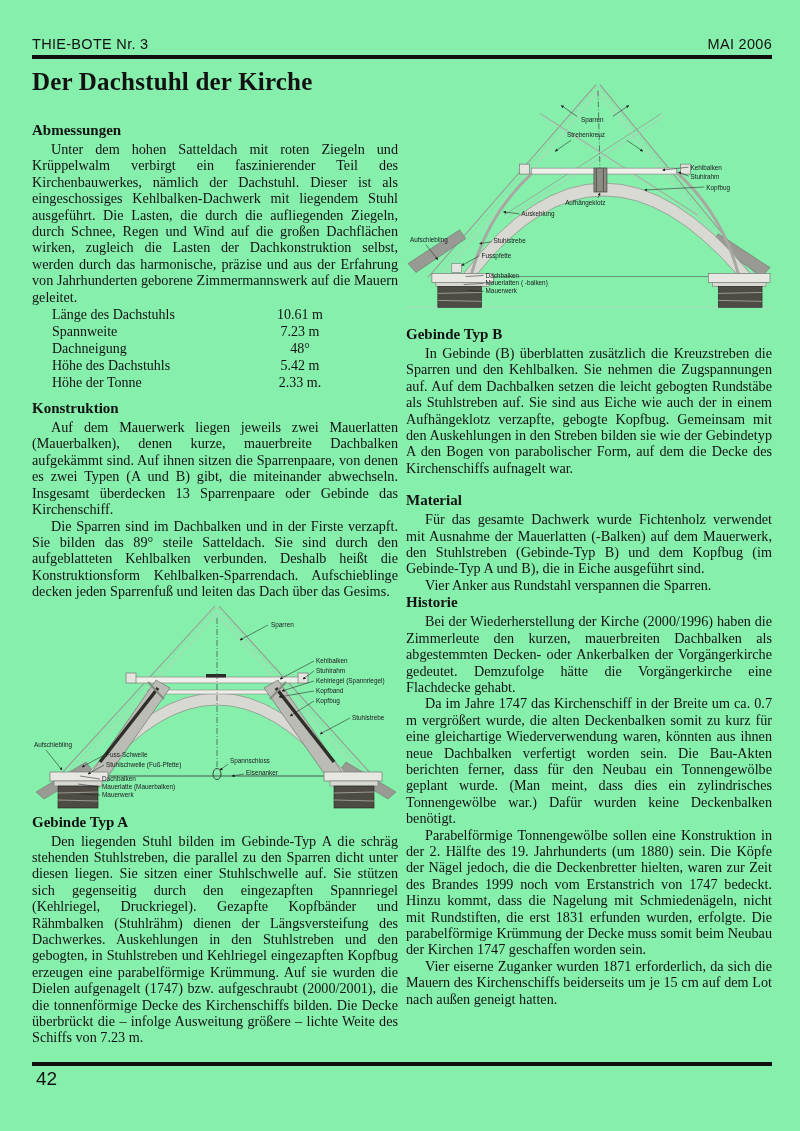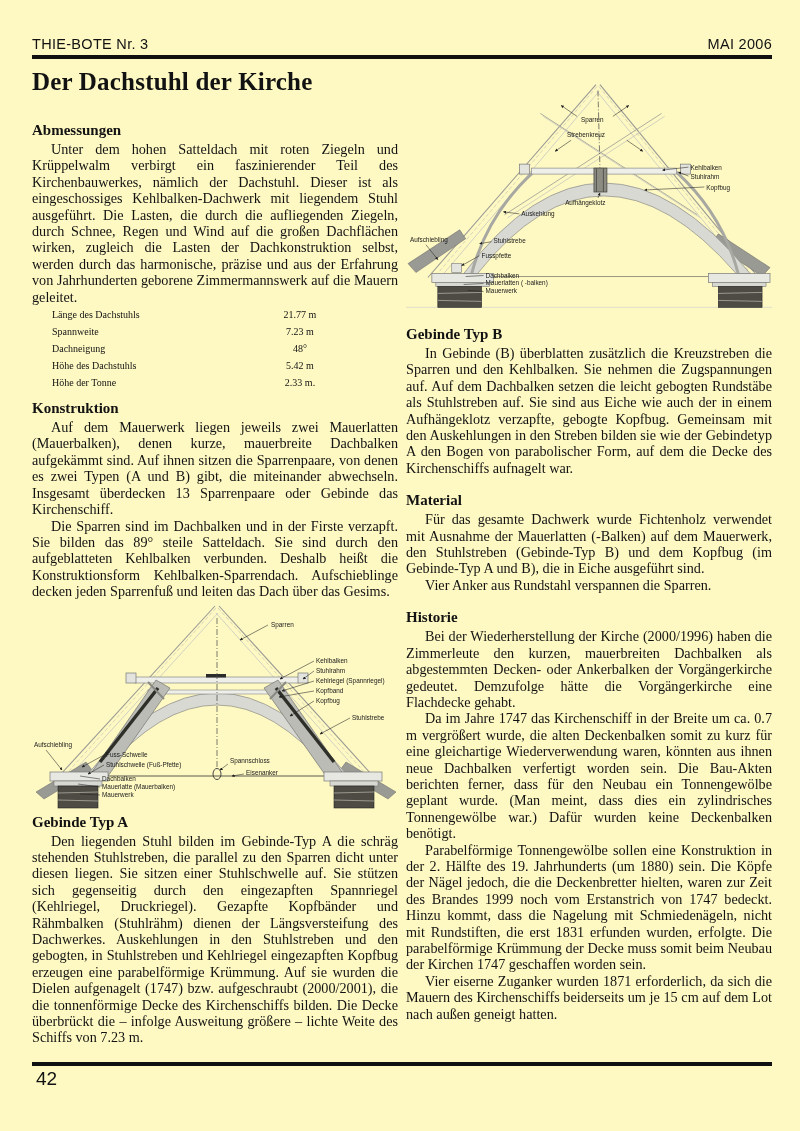--- a/index.html
+++ b/index.html
@@ -1,18 +1,18 @@
 <!DOCTYPE html>
 <html><head>
 <meta charset="utf-8">
 <style>
   html,body { margin:0; padding:0; background:#e8e8e6; }
   .page {
     position:relative; width:800px; height:1131px; margin:0 auto;
-    background:#fef9c3; color:#121212; overflow:hidden;
+    background:#86efac; color:#121212; overflow:hidden;
     font-family:"Liberation Serif", serif;
   }
   .masthead {
     position:absolute; top:36px; left:32px; width:740px;
     display:flex; justify-content:space-between;
     font-family:"Liberation Sans", sans-serif; font-size:14.5px; letter-spacing:.3px;
   }
   .rule { position:absolute; left:32px; width:740px; background:#101010; }
   .rule.top { top:55px; height:4px; }
   .rule.bottom { top:1062px; height:4px; }
@@ -23,21 +23,21 @@
   .col { position:absolute; width:366px; }
   .col.left  { top:118px; left:32px; }
   .col.right { top:60px;  left:406px; }
   h3.sec { font-size:15px; margin:9px 0 2px 0; }
   h3.sec.first { margin-top:4px; }
   p.body {
     margin:0; font-size:14.2px; line-height:16.4px;
     text-align:justify; text-indent:19px;
   }
   table.meas { border-collapse:collapse; margin:1px 0 2px 20px; }
-  table.meas td { padding:0; font-size:10px; line-height:17px; }
+  table.meas td { padding:0; font-size:14px; line-height:17px; }
   table.meas td.lbl { width:196px; }
   table.meas td.val { width:104px; text-align:center; }
   svg.diagram { display:block; margin:4px 0 0 0; }
   .diag-label { font-family:"Liberation Sans", sans-serif; font-size:6.4px; fill:#1a1a1a; }
   .leader { stroke:#222; stroke-width:.55; fill:none; }
   .page-num {
     position:absolute; top:1068px; left:36px;
     font-family:"Liberation Sans", sans-serif; font-size:19px;
   }
 </style>
@@ -55,21 +55,21 @@
   <h1 class="page-title">Der Dachstuhl der Kirche</h1>
 
   <div class="col left">
     <h3 class="sec first">Abmessungen</h3>
     <p class="body">Unter dem hohen Satteldach mit roten Ziegeln und Krüppelwalm verbirgt ein faszinierender Teil des Kirchenbauwerkes, nämlich der Dachstuhl. Dieser ist als eingeschossiges Kehlbalken-Dachwerk mit liegendem Stuhl ausgeführt. Die Lasten, die durch die aufliegenden Ziegeln, durch Schnee, Regen und Wind auf die großen Dachflächen wirken, zugleich die Lasten der Dachkonstruktion selbst, werden durch das harmonische, präzise und aus der Erfahrung von Jahrhunderten geborene Zimmermannswerk auf die Mauern geleitet.</p>
 
     <table class="meas">
       <tbody>
           <tr>
         <td class="lbl">Länge des Dachstuhls</td>
-        <td class="val">21.77 m</td>
+        <td class="val">10.61 m</td>
       </tr>
       <tr>
         <td class="lbl">Spannweite</td>
         <td class="val">7.23 m</td>
       </tr>
       <tr>
         <td class="lbl">Dachneigung</td>
         <td class="val">48°</td>
       </tr>
       <tr>
@@ -274,21 +274,21 @@
       <text class="diag-label" x="80" y="230">Mauerwerk</text>
     </svg>
 
     <h3 class="sec" style="margin-top:14px">Gebinde Typ B</h3>
     <p class="body">In Gebinde (B) überblatten zusätzlich die Kreuzstreben die Sparren und den Kehlbalken. Sie nehmen die Zugspannungen auf. Auf dem Dachbalken setzen die leicht gebogten Rundstäbe als Stuhlstreben auf. Sie sind aus Eiche wie auch der in einem Aufhängeklotz verzapfte, gebogte Kopfbug. Gemeinsam mit den Auskehlungen in den Streben bilden sie wie der Gebindetyp A den Bogen von parabolischer Form, auf dem die Decke des Kirchenschiffs aufnagelt war.</p>
 
     <h3 class="sec" style="margin-top:16px">Material</h3>
     <p class="body">Für das gesamte Dachwerk wurde Fichtenholz verwendet mit Ausnahme der Mauerlatten (-Balken) auf dem Mauerwerk, den Stuhlstreben (Gebinde-Typ B) und dem Kopfbug (im Gebinde-Typ A und B), die in Eiche ausgeführt sind.</p>
     <p class="body">Vier Anker aus Rundstahl verspannen die Sparren.</p>
 
-    <h3 class="sec" style="margin-top:16px">Historie</h3>
+    <h3 class="sec" style="margin-top:1px">Historie</h3>
     <p class="body">Bei der Wiederherstellung der Kirche (2000/1996) haben die Zimmerleute den kurzen, mauerbreiten Dachbalken als abgestemmten Decken- oder Ankerbalken der Vorgängerkirche gedeutet. Demzufolge hätte die Vorgängerkirche eine Flachdecke gehabt.</p>
     <p class="body">Da im Jahre 1747 das Kirchenschiff in der Breite um ca. 0.7 m vergrößert wurde, die alten Deckenbalken somit zu kurz für eine gleichartige Wiederverwendung waren, könnten aus ihnen neue Dachbalken verfertigt worden sein. Die Bau-Akten berichten ferner, dass für den Neubau ein Tonnengewölbe geplant wurde. (Man meint, dass dies ein zylindrisches Tonnengewölbe war.) Dafür wurden keine Deckenbalken benötigt.</p>
     <p class="body">Parabelförmige Tonnengewölbe sollen eine Konstruktion in der 2. Hälfte des 19. Jahrhunderts (um 1880) sein. Die Köpfe der Nägel jedoch, die die Deckenbretter hielten, waren zur Zeit des Brandes 1999 noch vom Erstanstrich von 1747 bedeckt. Hinzu kommt, dass die Nagelung mit Schmiedenägeln, nicht mit Rundstiften, die erst 1831 erfunden wurden, erfolgte. Die parabelförmige Krümmung der Decke muss somit beim Neubau der Kirchen 1747 geschaffen worden sein.</p>
     <p class="body">Vier eiserne Zuganker wurden 1871 erforderlich, da sich die Mauern des Kirchenschiffs beiderseits um je 15 cm auf dem Lot nach außen geneigt hatten.</p>
   </div>
 
   <div class="rule bottom"></div>
   <div class="page-num">42</div>
 
 </div>

